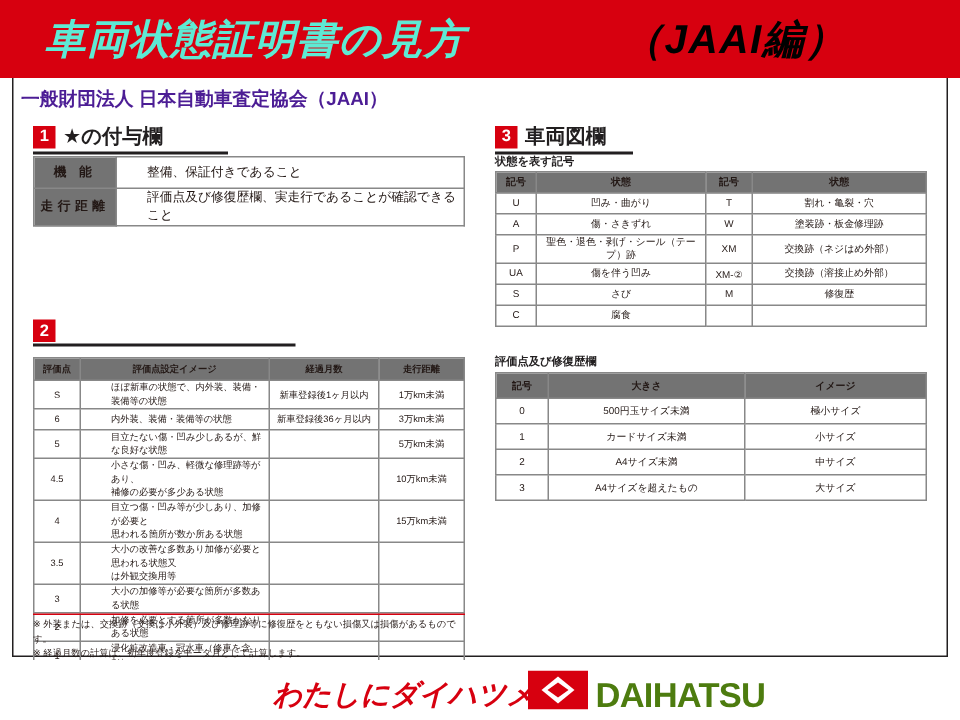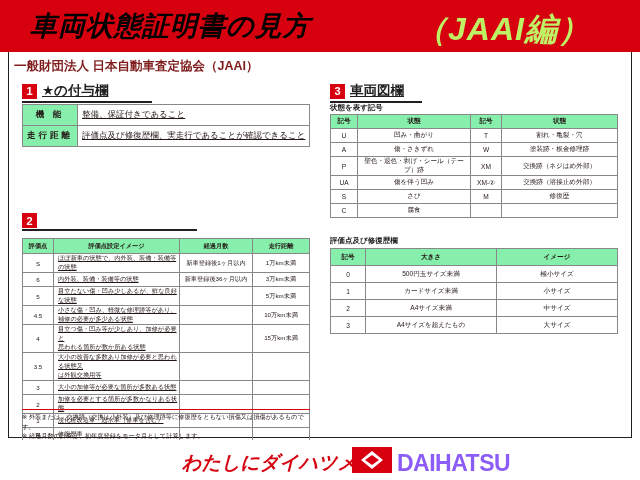--- a/index.html
+++ b/index.html
@@ -1,32 +1,32 @@
 <!DOCTYPE html>
 <html><head>
 <meta charset="utf-8">
 <style>
   html,body{margin:0;padding:0;}
   body{width:640px;height:480px;background:#ffffff;font-family:"Liberation Sans","DejaVu Sans",sans-serif;color:#231815;overflow:hidden;}
   .page{position:relative;width:640px;height:480px;box-sizing:border-box;}
   .frame{position:absolute;left:8px;top:6px;width:624px;height:432px;border:1px solid #221f20;box-sizing:border-box;}
   
   .header{position:absolute;left:0;top:0;width:100%;height:52px;background:#d7000f;box-sizing:border-box;}
-  .header .title{position:absolute;left:30px;top:8px;font-size:27px;font-weight:bold;color:#000000;letter-spacing:1px;font-style:italic;}
-  .header .title2{position:absolute;left:415px;top:8px;font-size:32px;font-weight:bold;color:#bef264;letter-spacing:1px;font-style:italic;}
-  .subtitle{position:absolute;left:14px;top:58px;font-size:12.5px;font-weight:bold;color:#7f1d1d;}
+  .header .title{position:absolute;left:30px;top:8px;font-size:27px;font-weight:bold;color:#5eead4;letter-spacing:1px;font-style:italic;}
+  .header .title2{position:absolute;left:415px;top:8px;font-size:27px;font-weight:bold;color:#000000;letter-spacing:1px;font-style:italic;}
+  .subtitle{position:absolute;left:14px;top:58px;font-size:12.5px;font-weight:bold;color:#4c1d95;}
   
   .sec{position:absolute;display:flex;align-items:center;}
   .sec .num{width:15px;height:15px;background:#d7000f;color:#fff;font-size:11px;font-weight:bold;display:flex;align-items:center;justify-content:center;margin-right:5px;}
-  .sec .lbl{font-size:13.5px;font-weight:bold;color:#221f20;text-decoration:underline;}
+  .sec .lbl{font-size:13.5px;font-weight:bold;color:#221f20;}
   .sec .ul{position:absolute;left:0;bottom:-3px;height:2px;background:#221f20;}
   table{border-collapse:collapse;position:absolute;font-size:7px;}
   td,th{border:0.6px solid #888;padding:0;text-align:center;vertical-align:middle;color:#231815;}
-  .lft{text-align:left;padding-left:4px;text-decoration:underline;}
-  .grayhd{background:#86efac;font-weight:bold;margin-left:32px;}
+  .lft{text-align:left;padding-left:20px;}
+  .grayhd{background:#737373;font-weight:bold;margin-left:32px;}
   
   #t-fuyo{left:22px;top:104px;width:288px;}
   #t-fuyo td{height:20px;font-size:8.5px;}
   #t-fuyo td.k{width:54px;font-weight:bold;letter-spacing:3px;}
   #t-hyoka{left:22px;top:238px;width:288px;}
   #t-hyoka td,#t-hyoka th{font-size:6.2px;}
   #t-hyoka th{height:14px;}
   #t-hyoka td{height:13px;}
   
   #t-kigo{left:330px;top:114px;width:288px;}
@@ -34,21 +34,21 @@
   #t-okisa{left:330px;top:248px;width:288px;}
   #t-okisa td,#t-okisa th{font-size:6.6px;height:16px;}
   .mini-label{position:absolute;font-size:7.5px;font-weight:bold;color:#221f20;}
   .notes{position:absolute;left:22px;width:290px;font-size:6.2px;line-height:1.55;color:#231815;}
   .notes .nl{display:block;}
   .hr-red{position:absolute;left:22px;width:288px;height:1px;background:#d7000f;}
   
   .footer{position:absolute;left:0;top:440px;width:640px;height:40px;background:#ffffff;}
   .f-text{position:absolute;left:182px;top:450px;font-size:19px;font-weight:bold;color:#d7000f;letter-spacing:0px;font-style:italic;}
   .d-mark{position:absolute;left:352px;top:447px;width:40px;height:26px;}
-  .d-name{position:absolute;left:397px;top:450px;font-size:23px;font-weight:bold;color:#8b5cf6;letter-spacing:-0.5px;}
+  .d-name{position:absolute;left:397px;top:450px;font-size:23px;font-weight:bold;color:#4d7c0f;letter-spacing:-0.5px;}
 </style>
 </head>
 <body>
 
 <div class="page">
 
   <div class="frame"></div>
 
   <div class="header">
     <div class="title">車両状態証明書の見方</div>

